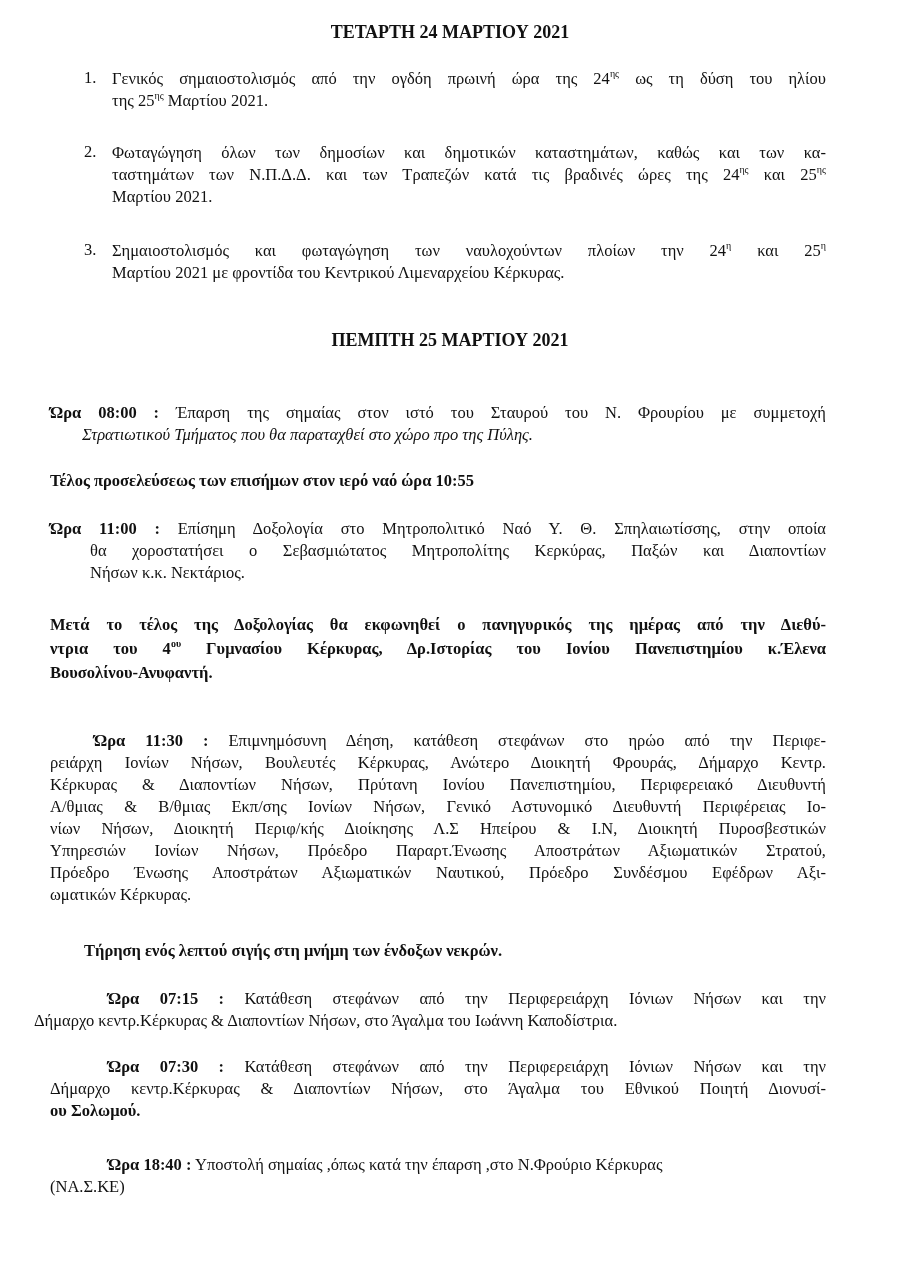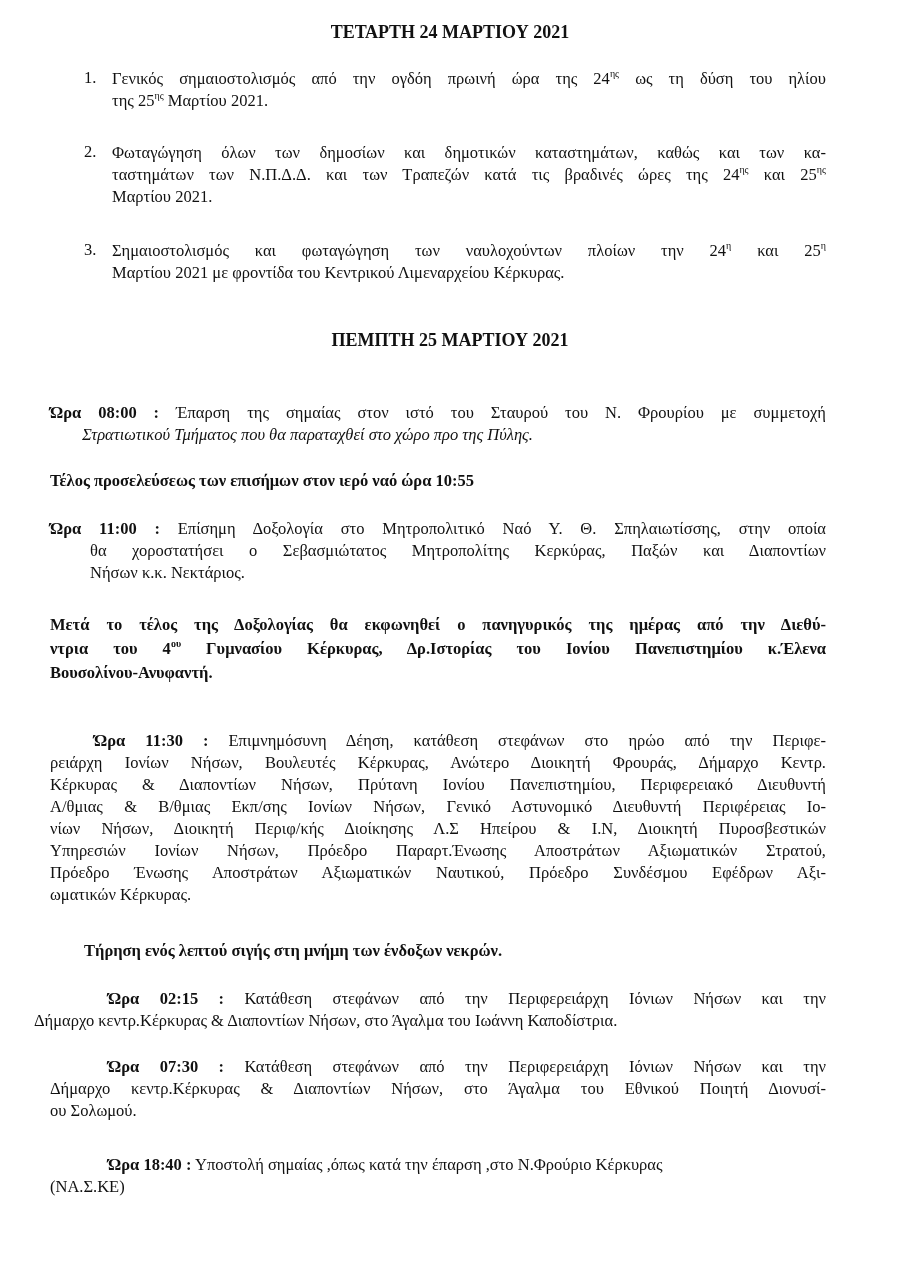--- a/index.html
+++ b/index.html
@@ -67,28 +67,28 @@
     <div class="para justify-last" style="left:50px; top:796px; width:776px;">Α/θμιας &amp; Β/θμιας Εκπ/σης Ιονίων Νήσων, Γενικό Αστυνομικό Διευθυντή Περιφέρειας Ιο-</div>
     <div class="para justify-last" style="left:50px; top:818px; width:776px;">νίων Νήσων, Διοικητή Περιφ/κής Διοίκησης Λ.Σ Ηπείρου &amp; Ι.Ν, Διοικητή Πυροσβεστικών</div>
     <div class="para justify-last" style="left:50px; top:840px; width:776px;">Υπηρεσιών Ιονίων Νήσων, Πρόεδρο Παραρτ.Ένωσης Αποστράτων Αξιωματικών Στρατού,</div>
     <div class="para justify-last" style="left:50px; top:862px; width:776px;">Πρόεδρο Ένωσης Αποστράτων Αξιωματικών Ναυτικού, Πρόεδρο Συνδέσμου Εφέδρων Αξι-</div>
     <div class="para" style="left:50px; top:884px; width:776px;">ωματικών Κέρκυρας.</div>
   </div>
 
   <div class="para b" style="left:84px; top:940px; width:740px;">Τήρηση ενός λεπτού σιγής στη μνήμη των ένδοξων νεκρών.</div>
 
   <div>
-    <div class="para justify-last" style="left:50px; top:988px; width:776px; text-indent:58px;"><span class="b">Ώρα 02:15 :</span><span> Κατάθεση στεφάνων  από την  Περιφερειάρχη Ιόνιων Νήσων και την</span></div>
+    <div class="para justify-last" style="left:50px; top:988px; width:776px; text-indent:58px;"><span class="b">Ώρα 07:15 :</span><span> Κατάθεση στεφάνων  από την  Περιφερειάρχη Ιόνιων Νήσων και την</span></div>
     <div class="para" style="left:34px; top:1010px; width:776px;">Δήμαρχο κεντρ.Κέρκυρας &amp; Διαποντίων Νήσων, στο Άγαλμα του Ιωάννη Καποδίστρια.</div>
   </div>
 
   <div>
     <div class="para justify-last" style="left:50px; top:1056px; width:776px; text-indent:58px;"><span class="b">Ώρα 07:30 :</span><span>  Κατάθεση στεφάνων  από την  Περιφερειάρχη Ιόνιων Νήσων και την</span></div>
     <div class="para justify-last" style="left:50px; top:1078px; width:776px;">Δήμαρχο κεντρ.Κέρκυρας &amp; Διαποντίων Νήσων, στο Άγαλμα του Εθνικού Ποιητή Διονυσί-</div>
-    <div class="para" style="left:50px; top:1100px; width:776px;">ου Σολωμού.</div>
+    <div class="para" style="left:50px; top:1100px; width:776px;font-weight:bold;">ου Σολωμού.</div>
   </div>
 
   <div>
     <div class="para" style="left:50px; top:1154px; width:776px; text-indent:58px;"><span class="b">Ώρα 18:40 :</span><span> Υποστολή σημαίας ,όπως κατά την έπαρση ,στο Ν.Φρούριο Κέρκυρας</span></div>
     <div class="para" style="left:50px; top:1176px; width:776px;">(ΝΑ.Σ.ΚΕ)</div>
   </div>
 
 </div>
 
 </body></html>

